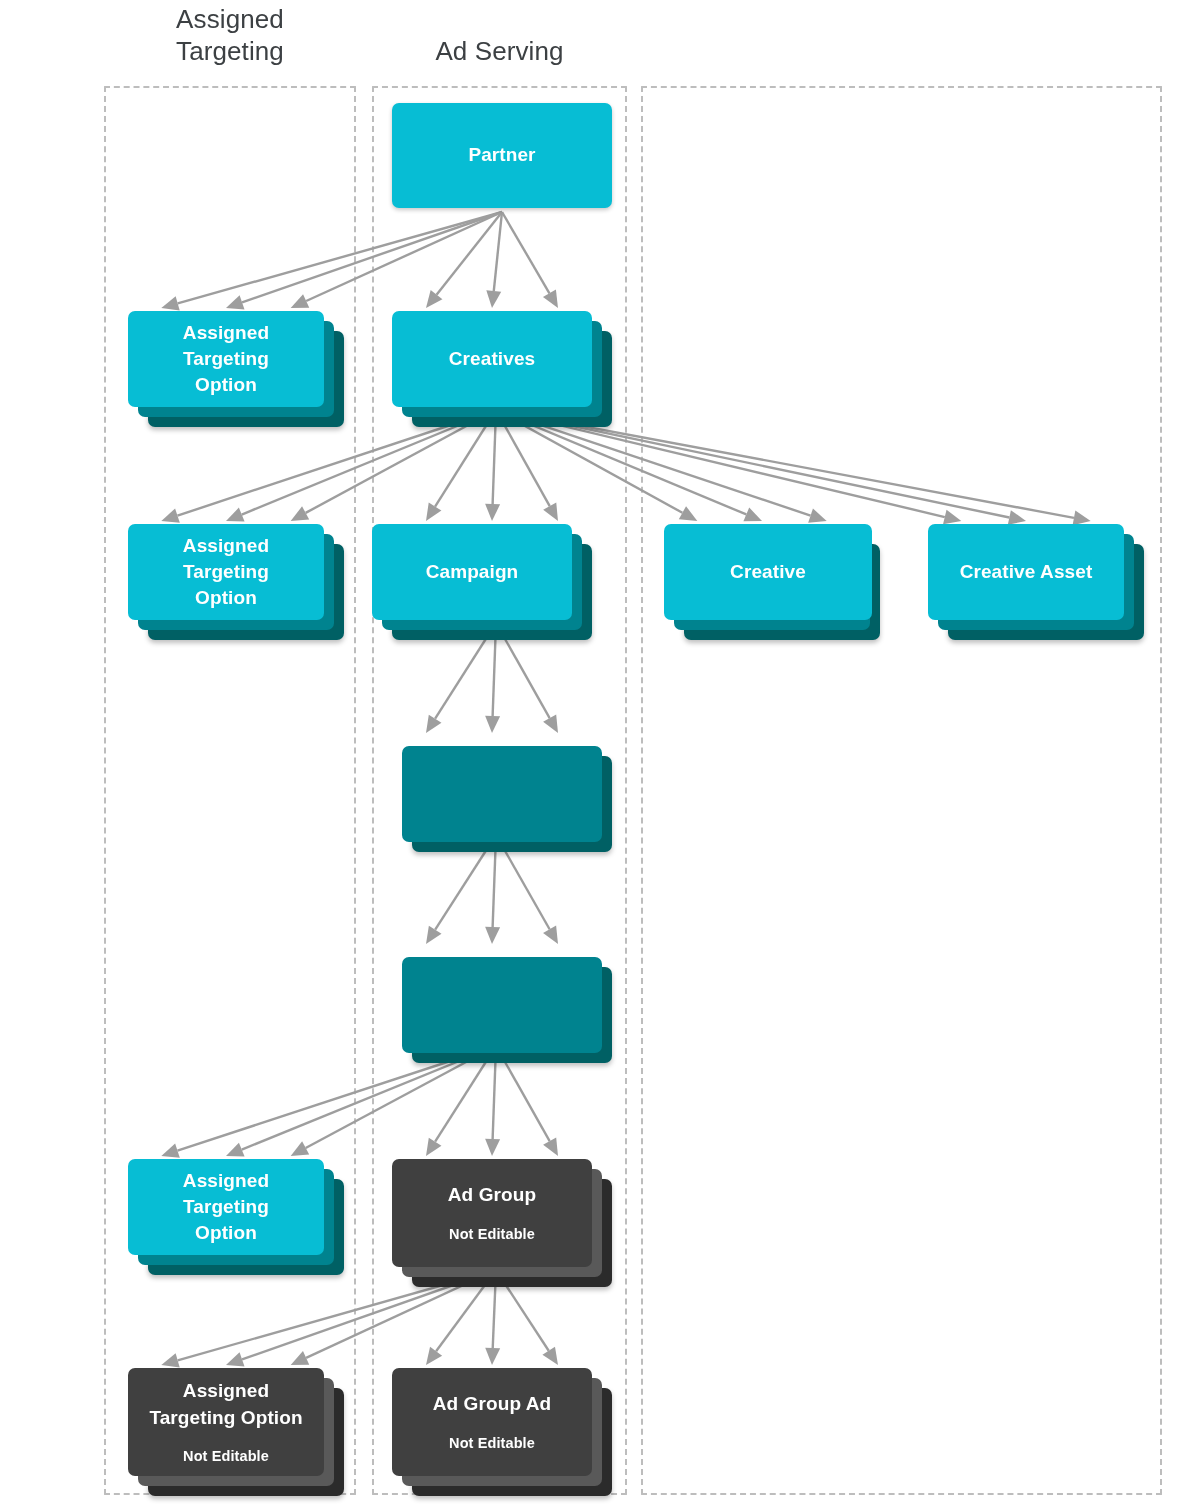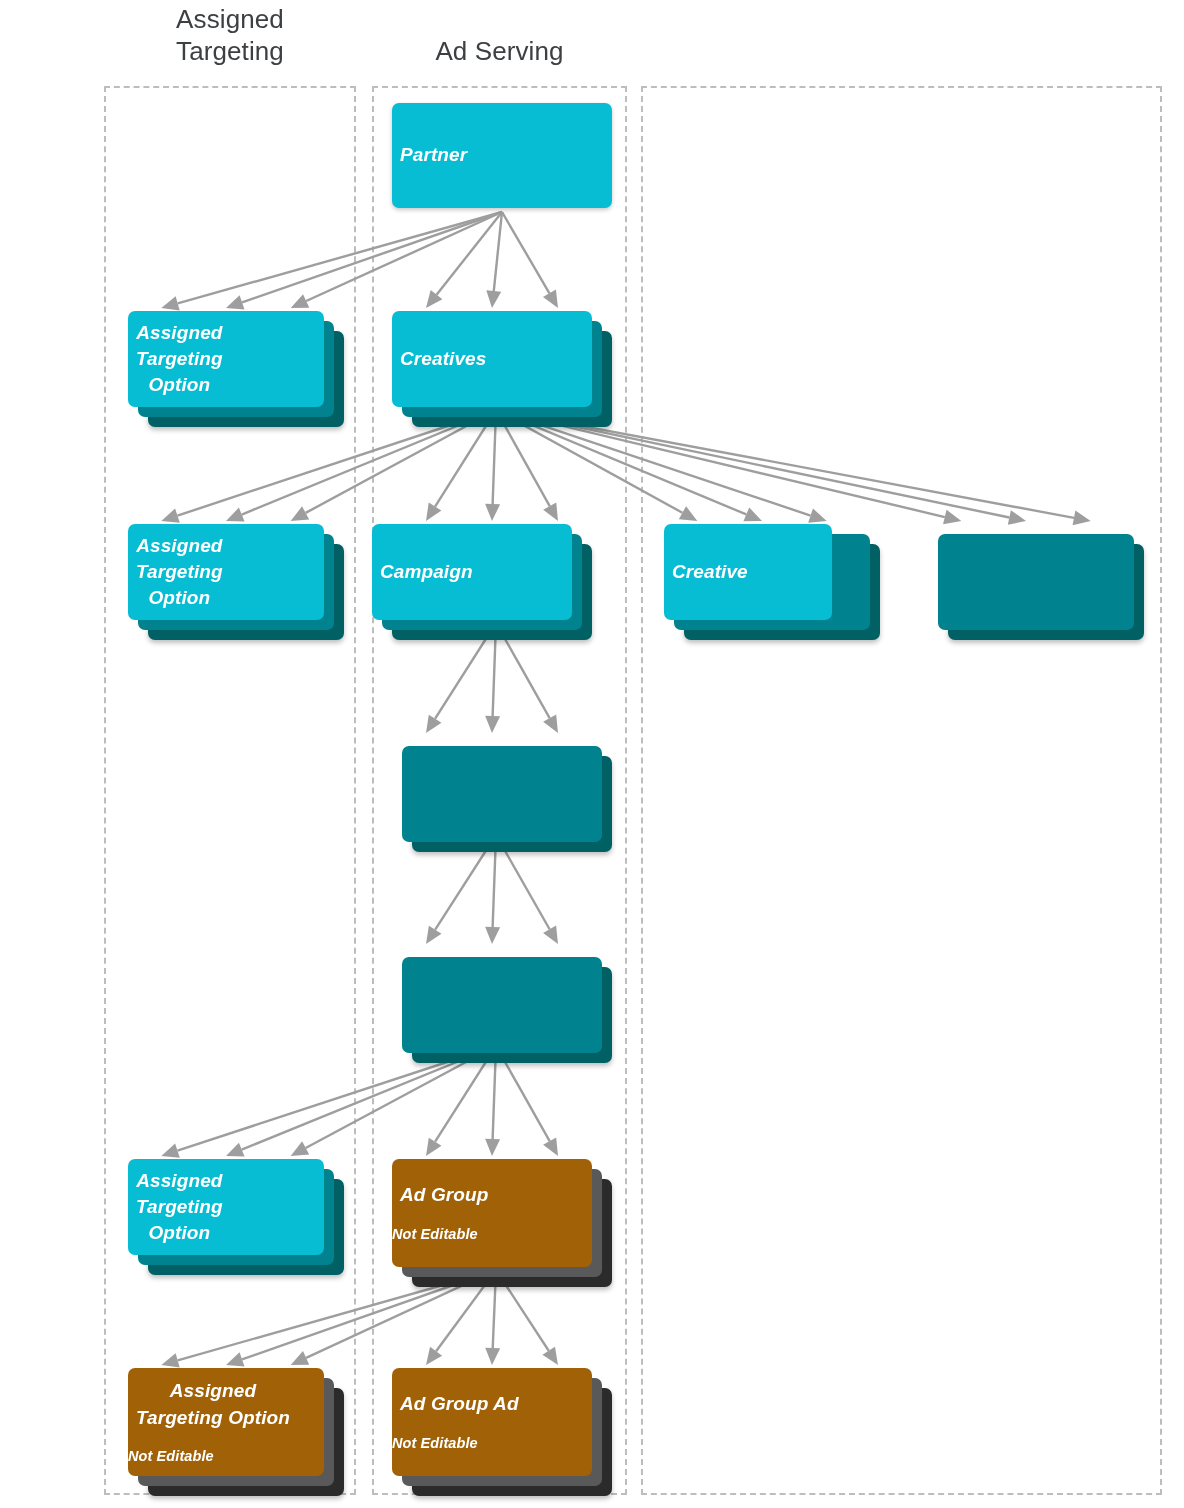--- a/index.html
+++ b/index.html
@@ -52,24 +52,23 @@
   }
   .node .layer {
     position: absolute;
     border-radius: 7px;
   }
   .node .layer.back  { }
   .node .layer.mid   { }
   .node .layer.front {
     display: flex;
     flex-direction: column;
-    align-items: flex-start;
+    align-items: center;
     justify-content: center;
     text-align: center;
-    font-style: italic;
   }
   .node .title {
     color: #ffffff;
     font-weight: bold;
     font-size: 19px;
     line-height: 1.38;
     letter-spacing: 0.1px;
     padding: 0 8px;
   }
   .node .subtitle {
@@ -80,21 +79,21 @@
     letter-spacing: 0.1px;
     margin-top: 16px;
   }
   
   .teal .back  { background: #006064; }
   .teal .mid   { background: #00838f; }
   .teal .front { background: #07bdd4; }
   
   .gray .back  { background: #2b2b2b; }
   .gray .mid   { background: #595959; }
-  .gray .front { background: #a16207; }
+  .gray .front { background: #404040; }
 
   .node.single .front { box-shadow: 0 2px 4px rgba(0,0,0,0.22); }
   .node .layer.back  { box-shadow: 0 3px 5px rgba(0,0,0,0.25); }
 </style>
 </head>
 <body>
 
 <div id="diagram">
 
   <div class="col-header" style="left:60px; top:4px; width:252px;">
@@ -286,27 +285,30 @@
       <div class="node teal" style="left: 328px; top: 524px; width: 224px; height: 101px;">
         <div class="layer back" style="left: 20px; top: 20px; width: 200px; height: 96px;"></div>
         <div class="layer mid" style="left: 10px; top: 10px; width: 200px; height: 96px;"></div>
         <div class="layer front" style="left: 0px; top: 0px; width: 200px; height: 96px;">
           <div class="title">Campaign</div>
         </div>
       </div>
       <div class="node teal" style="left: 620px; top: 524px; width: 220px; height: 120px;">
         <div class="layer back" style="left: 20px; top: 20px; width: 196px; height: 96px;"></div>
         <div class="layer mid" style="left: 10px; top: 10px; width: 196px; height: 96px;"></div>
-        <div class="layer front" style="left: 0px; top: 0px; width: 168px; height: 96px;">
+        <div class="layer front" style="left: 0px; top: 0px; width: 208px; height: 96px;">
           <div class="title">Creative</div>
         </div>
       </div>
       <div class="node teal" style="left: 884px; top: 524px; width: 220px; height: 120px;">
         <div class="layer back" style="left: 20px; top: 20px; width: 196px; height: 96px;"></div>
         <div class="layer mid" style="left: 10px; top: 10px; width: 196px; height: 96px;"></div>
+        <div class="layer front" style="left: 0px; top: 0px; width: 196px; height: 96px;">
+          <div class="title">Creative Asset</div>
+        </div>
       </div>
       <div class="node teal" style="left: 348px; top: 736px; width: 224px; height: 120px;">
         <div class="layer back" style="left: 20px; top: 20px; width: 200px; height: 96px;"></div>
         <div class="layer mid" style="left: 10px; top: 10px; width: 200px; height: 96px;"></div>
       </div>
       <div class="node teal" style="left: 348px; top: 947px; width: 224px; height: 120px;">
         <div class="layer back" style="left: 20px; top: 20px; width: 200px; height: 96px;"></div>
         <div class="layer mid" style="left: 10px; top: 10px; width: 200px; height: 96px;"></div>
       </div>
       <div class="node teal" style="left: 84px; top: 1159px; width: 220px; height: 120px;">

